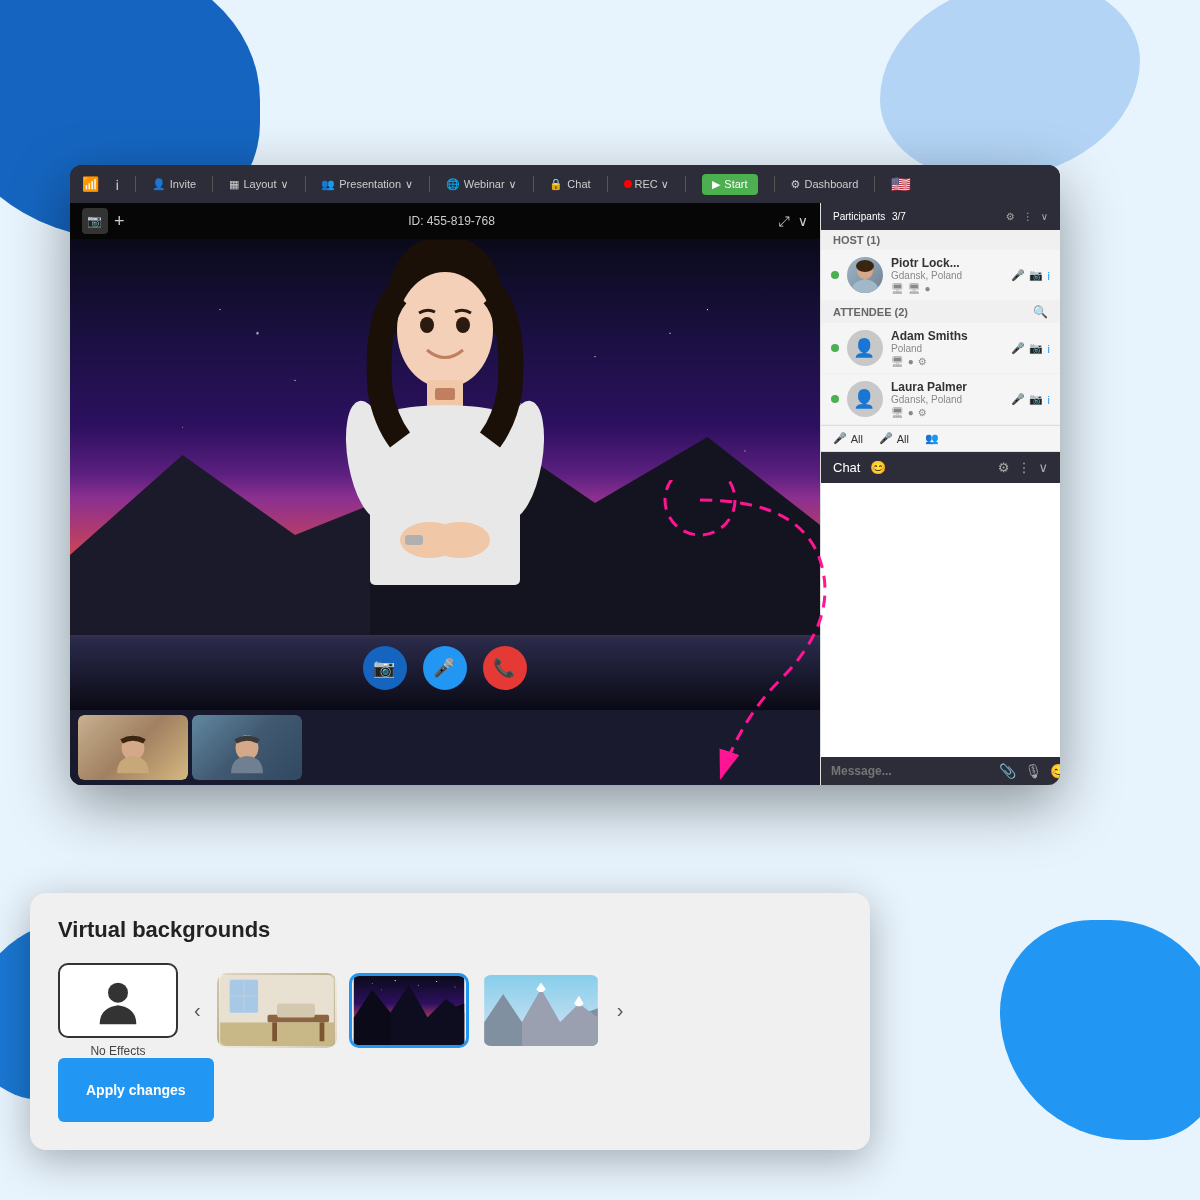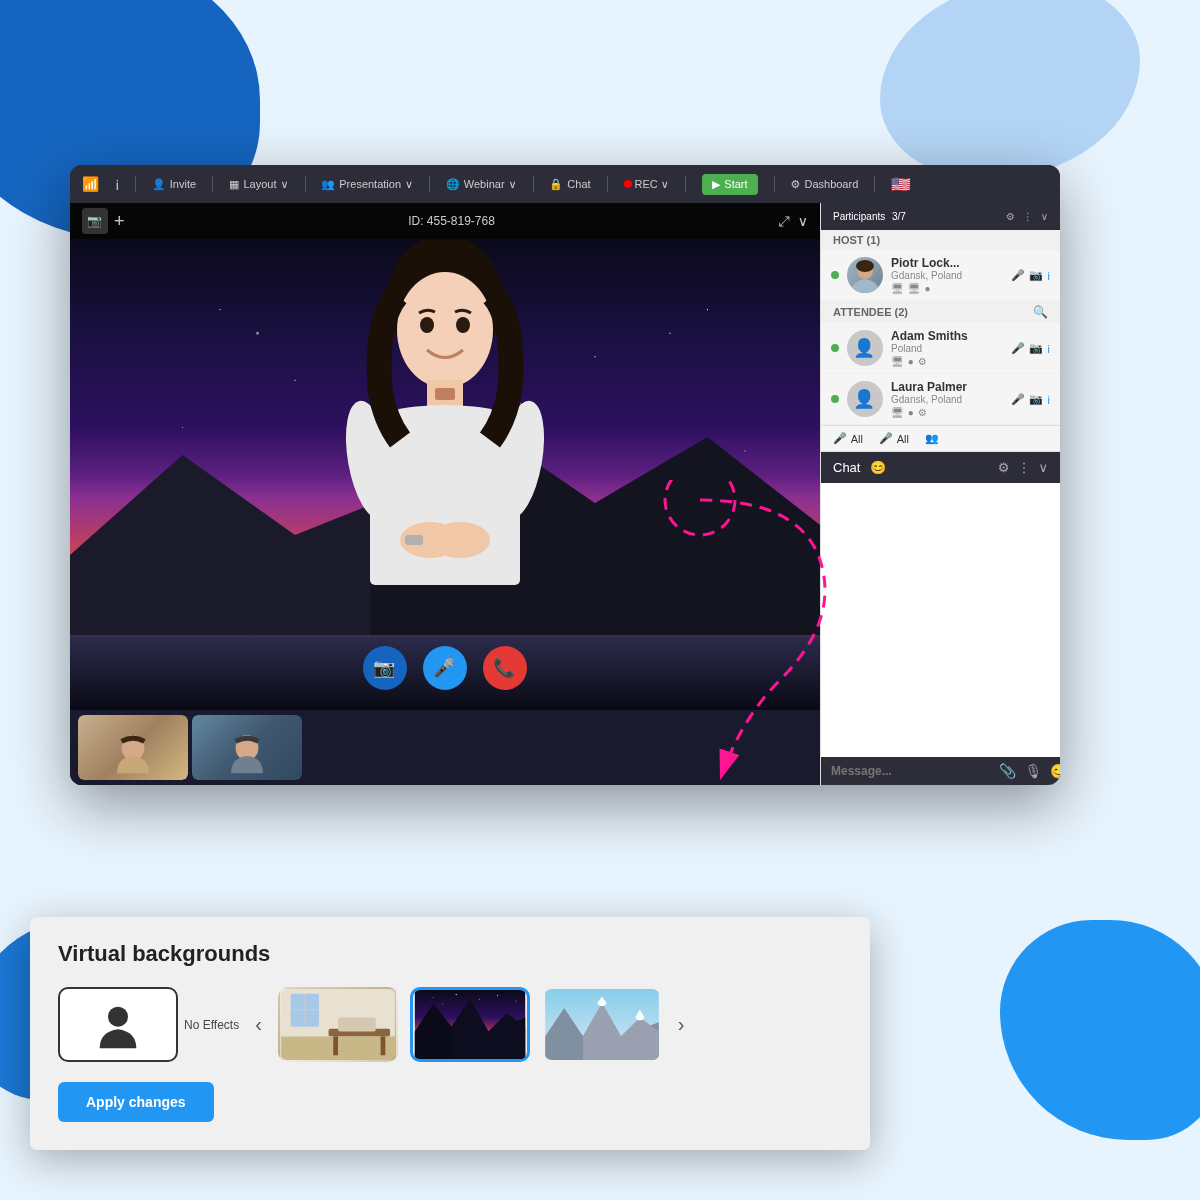--- a/index.html
+++ b/index.html
@@ -425,21 +425,21 @@
       font-size: 14px;
     }
 
     
     .vbg-panel {
       position: absolute;
       bottom: 50px;
       left: 30px;
       width: 840px;
       background: #f0f0f0;
-      border-radius: 7px;
+      border-radius: 16px;
       box-shadow: 0 10px 40px rgba(0,0,0,0.3);
       z-index: 30;
       padding: 24px 28px 28px;
     }
     .vbg-title {
       font-size: 22px;
       font-weight: 700;
       color: #222;
       margin-bottom: 20px;
     }
@@ -451,21 +451,21 @@
     .vbg-nav-btn {
       background: none;
       border: none;
       font-size: 20px;
       color: #555;
       cursor: pointer;
       padding: 4px;
     }
     .vbg-item {
       display: flex;
-      flex-direction: row;
+      flex-direction: column;
       align-items: center;
       gap: 6px;
       cursor: pointer;
     }
     .vbg-thumb {
       width: 120px;
       height: 75px;
       border-radius: 10px;
       border: 2px solid transparent;
       overflow: hidden;
@@ -484,26 +484,25 @@
     .vbg-label {
       font-size: 12px;
       color: #444;
     }
 
     
     .apply-btn {
       background: #2196f3;
       color: #fff;
       border: none;
-      padding: 12px 28px;
+      padding: 24px 28px;
       border-radius: 6px;
       font-size: 14px;
       font-weight: 600;
       cursor: pointer;
-      margin-top: 20px;
       display: block;
     }
 
     
     .mountain-left {
       position: absolute;
       bottom: 75px;
       left: 0;
       width: 50%;
       height: 200px;

